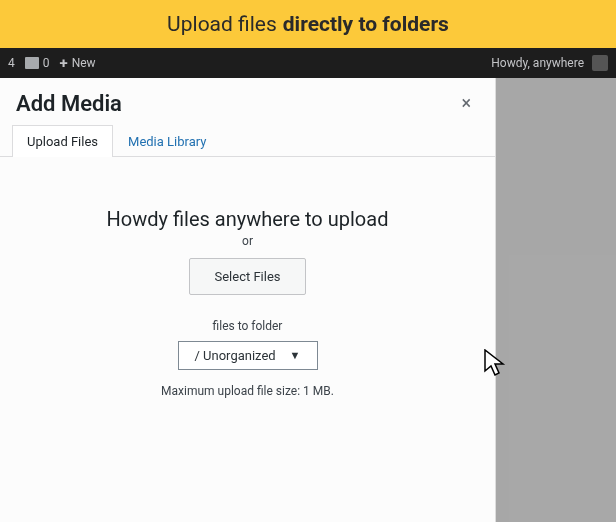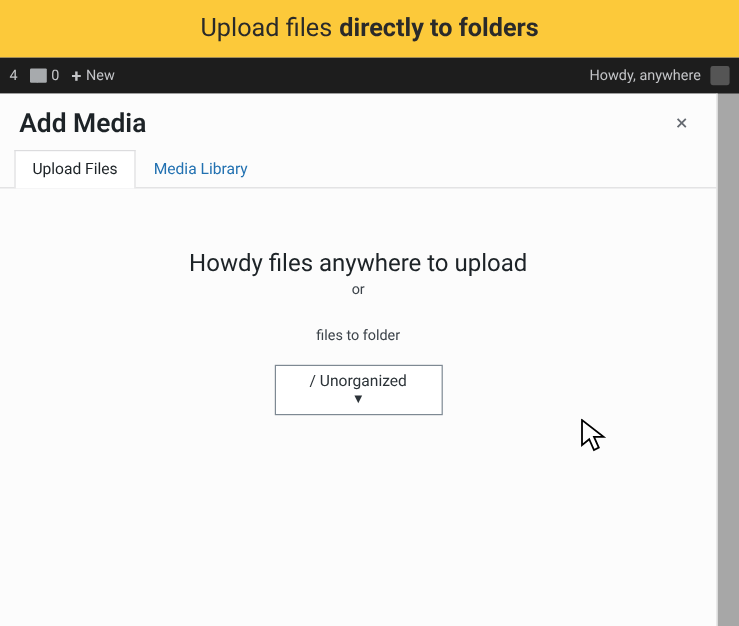--- a/index.html
+++ b/index.html
@@ -59,21 +59,21 @@
     .modal-overlay {
       position: absolute;
       top: 78px; left: 0; right: 0; bottom: 0;
       background: rgba(0,0,0,0.3);
       display: flex;
       align-items: flex-start;
       justify-content: flex-start;
     }
     .modal {
       background: #fcfcfc;
-      width: 598px;
+      width: 496px;
       height: 100%;
       margin: 0;
       position: relative;
       border-right: 1px solid #ddd;
     }
     .modal-header {
       padding: 12px 16px 0 16px;
       display: flex;
       align-items: center;
       justify-content: space-between;
@@ -139,32 +139,31 @@
       cursor: pointer;
       border-radius: 2px;
     }
 
     .folder-label {
       font-size: 12px;
       color: #3c434a;
       margin-top: 24px;
     }
     .folder-select {
-      margin-top: 18px;
+      margin-top: 8px;
       display: inline-flex;
       align-items: center;
       justify-content: space-between;
       border: 1px solid #7e8993;
       background: #fff;
       font-size: 13px;
       color: #2c3338;
       padding: 6px 16px;
       width: 140px;
       cursor: pointer;
-      flex-direction: column;
     }
     .folder-select .caret {
       font-size: 11px;
     }
     .max-size {
       font-size: 12px;
       color: #3c434a;
       margin-top: 14px;
     }
 
@@ -210,25 +209,27 @@
     </div>
 
     <div class="tabs">
       <div class="tab active">Upload Files</div>
       <div class="tab inactive">Media Library</div>
     </div>
 
     <div class="upload-area">
       <div class="drop-text">Howdy files anywhere to upload</div>
       <div class="or-text">or</div>
+      <div class="select-btn">Select Files</div>
 
       <div class="folder-label">files to folder</div>
       <div class="folder-select">
         <span>/ Unorganized</span>
         <span class="caret">▼</span>
       </div>
+      <div class="max-size">Maximum upload file size: 1 MB.</div>
     </div>
   </div>
 </div>
 
 <svg class="cursor-arrow" width="24" height="30" viewBox="0 0 24 30">
   <path d="M1 1 L1 22 L7 17 L11 26 L15 24 L11 15 L19 15 Z" fill="#fff" stroke="#000" stroke-width="1.5"></path>
 </svg>
 
 </body></html>

